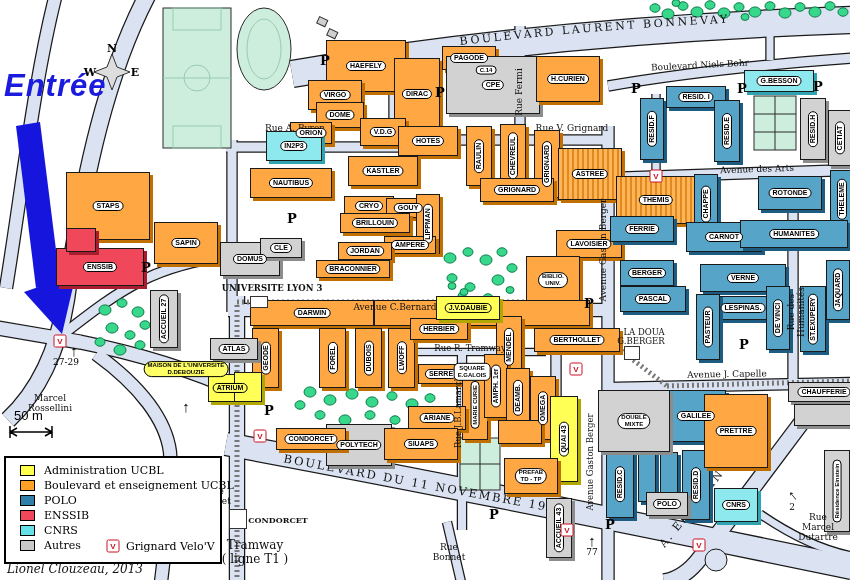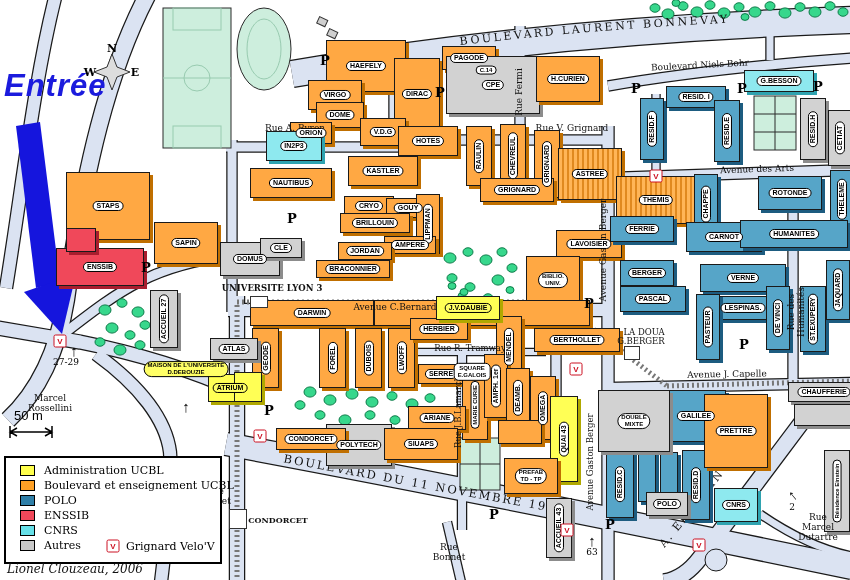--- a/index.html
+++ b/index.html
@@ -477,21 +477,21 @@
       </div>
       <div class="velov" style="left: 567px; top: 530px;">
         <span>V</span>
       </div>
       <div class="velov" style="left: 699px; top: 545px;">
         <span>V</span>
       </div>
       <span class="uparrow" style="left: 74px; top: 350px;">↑</span>
       <span class="arrnum" style="left: 66px; top: 357px;">27-29</span>
       <span class="uparrow" style="left: 592px; top: 540px;">↑</span>
-      <span class="arrnum" style="left: 592px; top: 547px;">63</span>
+      <span class="arrnum" style="left: 592px; top: 547px;">77</span>
       <span class="uparrow" style="left: 792px; top: 495px; transform: translate(-50%, -50%) rotate(-40deg);">↑</span>
       <span class="arrnum" style="left: 792px; top: 502px;">2</span>
       <span class="uparrow" style="left: 186px; top: 406px;">↑</span>
     </div>
 
   <div id="legend">
     <div id="legrows">
         <div class="lrow" style="top: 6px;">
           <div class="lswatch" style="background: rgb(255, 255, 77);"></div>
           <span class="llabel">Administration UCBL</span>
@@ -518,15 +518,17 @@
         </div>
       </div>
     <div id="legvelov">
       <span class="velov" style="position:absolute;left:5px;top:6px;">
           <span>V</span>
         </span>
       <span class="llabel">Grignard Velo'V</span>
     </div>
   </div>
 
-  <div id="credit">Lionel Clouzeau, 2006</div>
+  <div id="credit">Lionel Clouzeau, 2013</div>
+  <div id="tramway">Tramway
+( ligne T1 )</div>
   <div id="scalebar">50 m</div>
 </div>
 
 </body></html>

